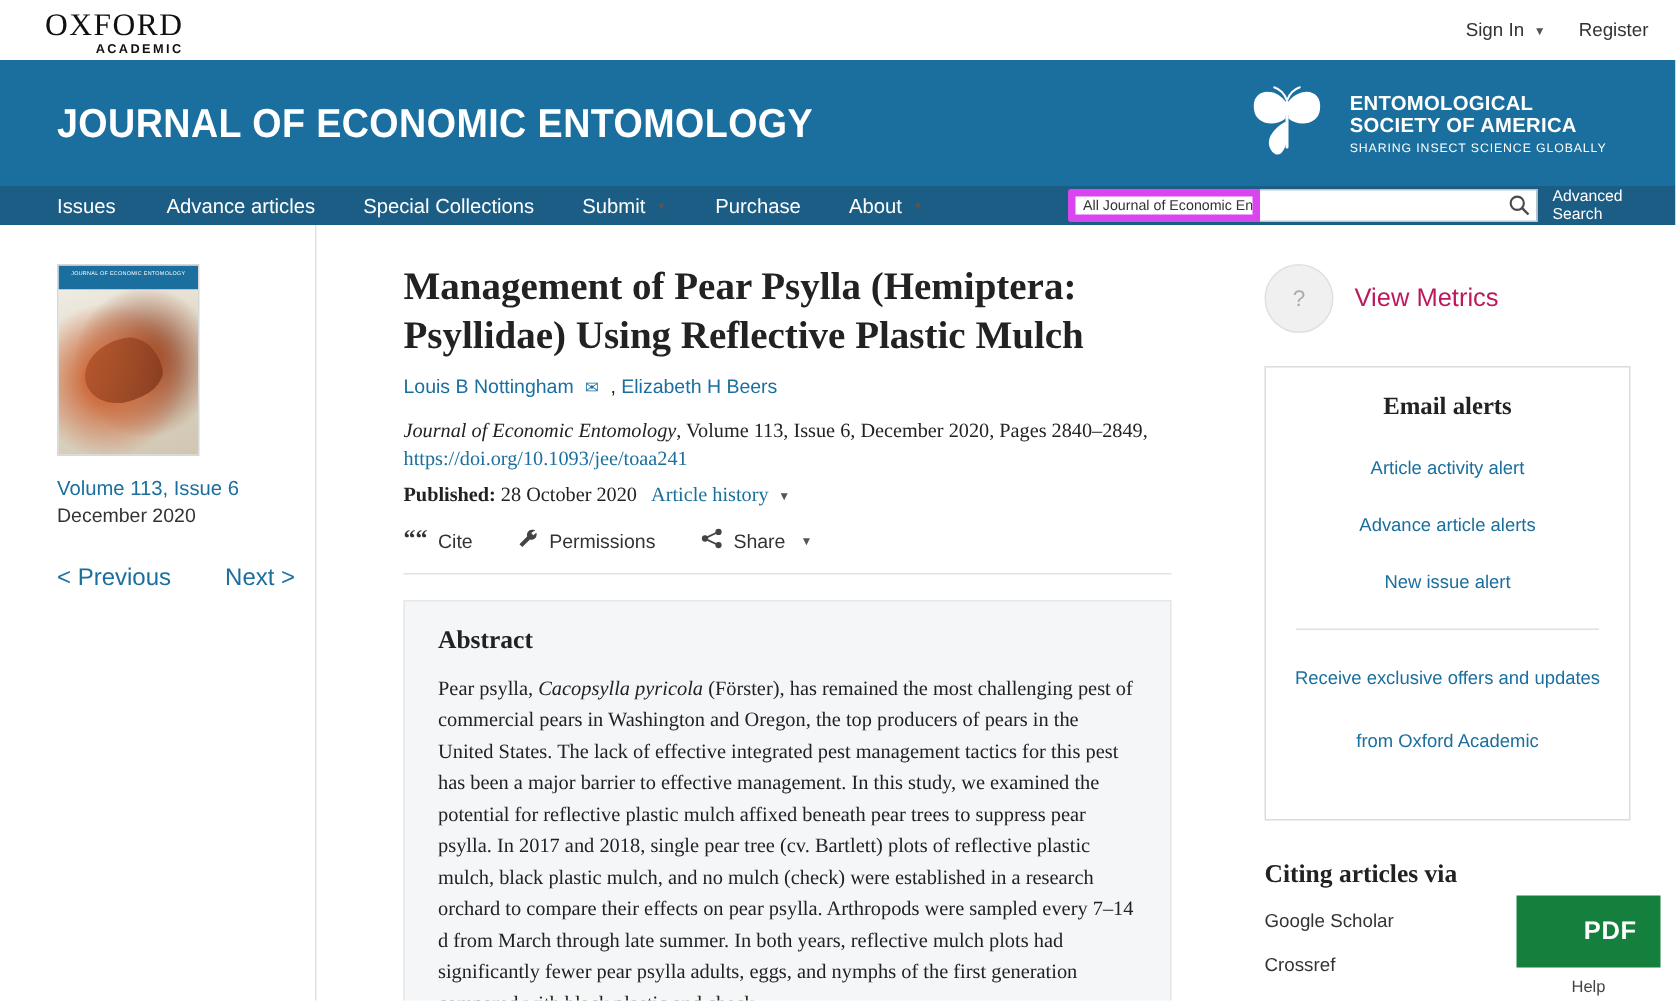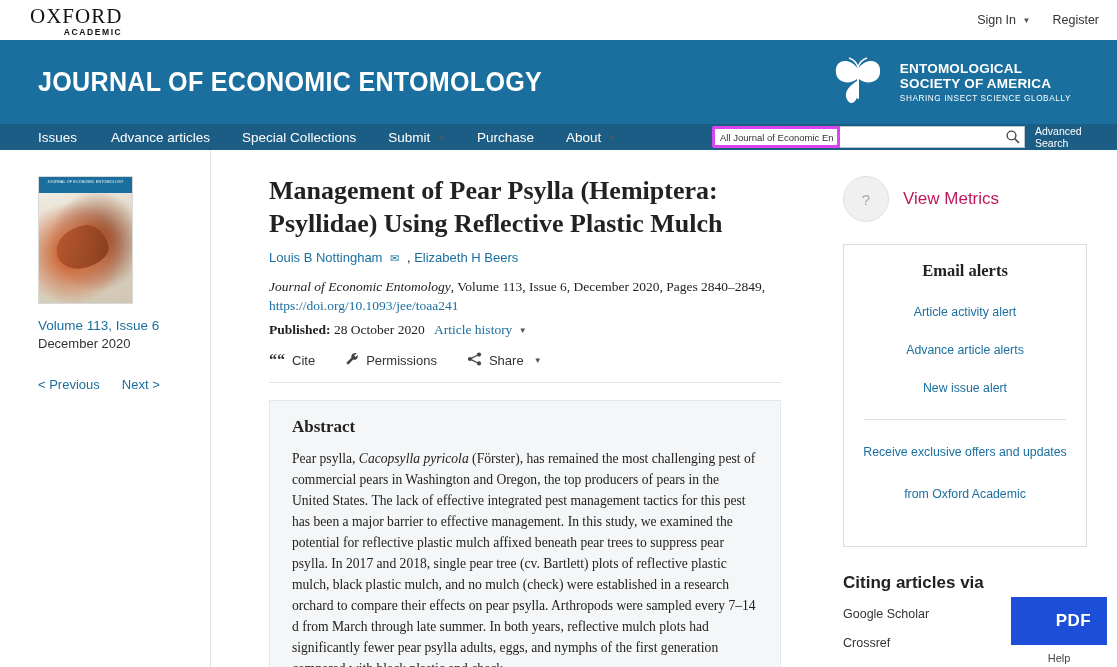--- a/index.html
+++ b/index.html
@@ -87,21 +87,21 @@
   .nav-search {
     position: absolute;
     right: 20px;
     display: flex;
     align-items: center;
     gap: 0;
   }
   .select-box {
     width: 128px; height: 22px;
     background: #fff; color: #333;
-    border: 3px solid #d946ef;
+    border: 5px solid #d946ef;
     font-size: 9.5px;
     display: flex; align-items: center; justify-content: space-between;
     padding: 0 4px 0 5px;
     border-radius: 2px 0 0 2px;
     overflow:hidden; white-space: nowrap;
   }
   .search-input {
     width: 185px; height: 22px;
     border: 1px solid #b9c6ce; border-left: none;
     background: #fff;
@@ -162,21 +162,21 @@
   }
   .vol-link {
     margin-top: 14px;
     color: #1a6f9e;
     font-size: 13.5px;
     text-decoration: none;
     display: block;
     cursor: pointer;
   }
   .vol-date { font-size: 13px; color: #333; margin-top: 3px;}
-  .prevnext { margin-top: 26px; font-size: 13px; display:flex; gap: 22px; text-align: center;}
+  .prevnext { margin-top: 26px; font-size: 16px; display:flex; gap: 36px; text-align: center;}
   .prevnext a { color: #1a6f9e; text-decoration: none; cursor: pointer;}
 
   .col-center {
     flex: 1;
     border-left: 1px solid #e2e2e2;
     padding: 24px 34px 0 58px;
     min-width: 0;
   }
   .art-title {
     font-family: "Liberation Serif", serif;
@@ -271,41 +271,41 @@
     color: #1a6f9e;
     font-size: 12.3px;
     text-decoration: none;
     margin: 24px 0;
     cursor: pointer;
   }
   .panel hr { border: none; border-top: 1px solid #e0e0e0; margin: 14px 6px;}
   .panel .offer { font-size: 12.3px; line-height: 1.45;}
 
   .citing-h {
-    font-family: Liberation Sans, sans-serif;
+    font-family: Liberation Serif, serif;
     font-size: 17px;
     font-weight: 700;
     margin: 26px 0 14px 0;
   }
   .citing-item { font-size: 12.5px; color: #333; margin-bottom: 15px; cursor: pointer;}
   .tabs {
     display: flex; gap: 22px;
     font-size: 13px;
     font-weight: 700;
     margin-top: 20px;
   }
   .tabs .t { cursor: pointer; color: #1a6f9e;}
   .tabs .t.active { color: #222; }
 
   
   .pdf-float {
     position: absolute;
     right: 10px; bottom: 22px;
     width: 96px; height: 48px;
-    background: #1d4ed8;
+    background: #15803d;
     color: #fff;
     display:flex; align-items:center; justify-content:center;
     font-size: 17px; font-weight: 700;
     letter-spacing: .5px;
     cursor: pointer;
     padding-left: 29px;
   }
   .help-lbl {
     position: absolute;
     right: 10px; bottom: 3px;

